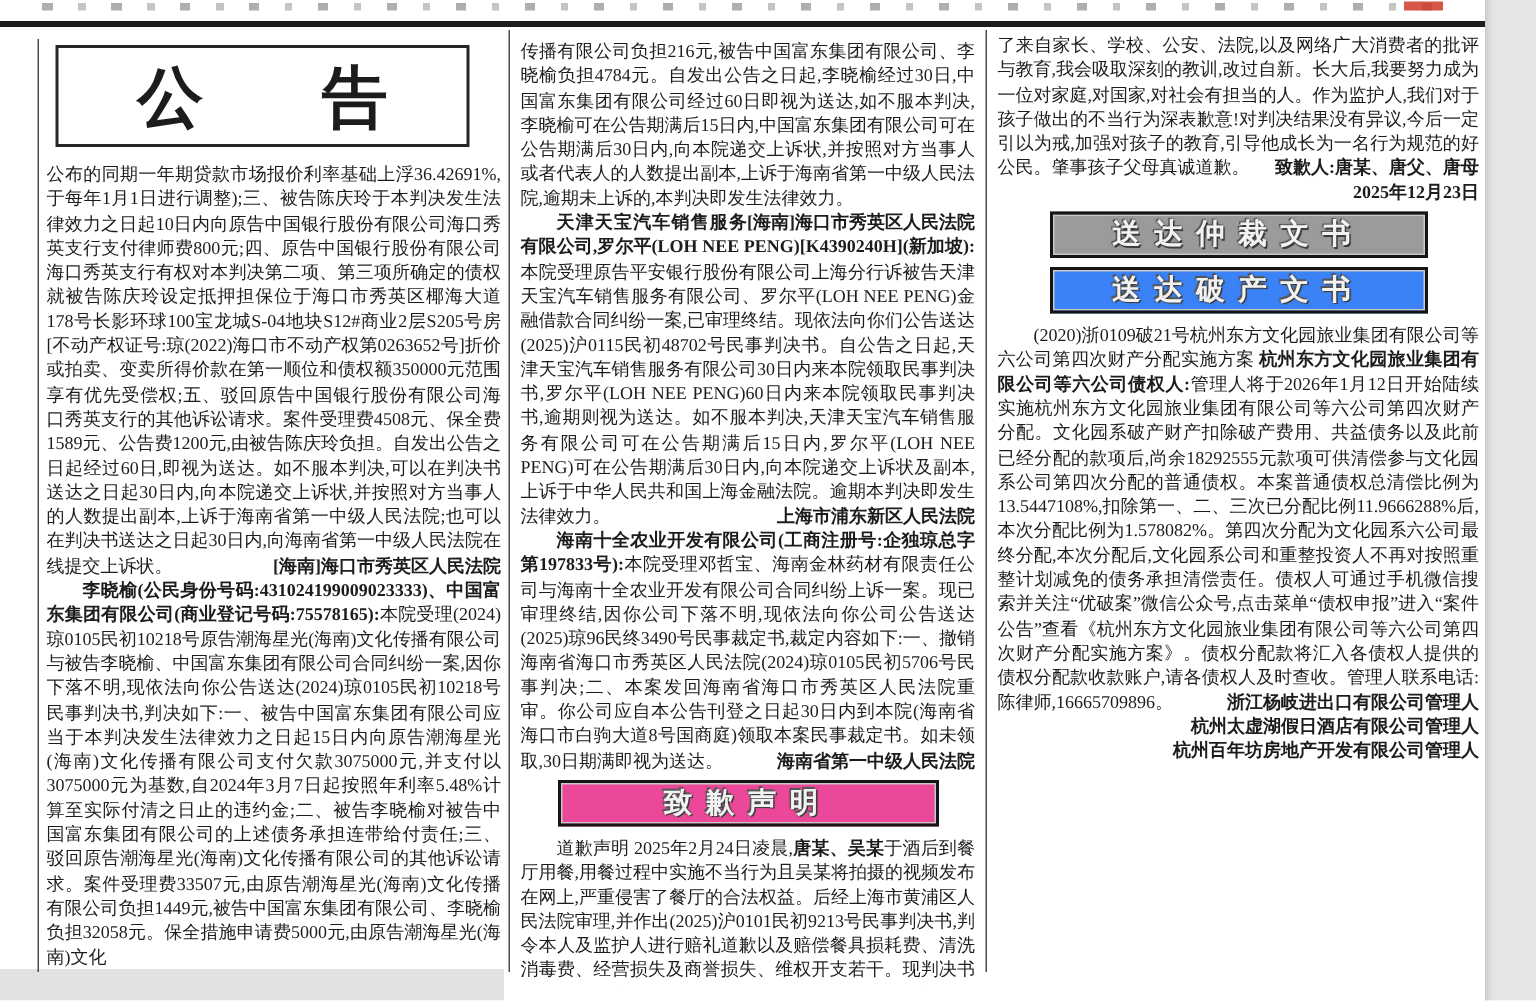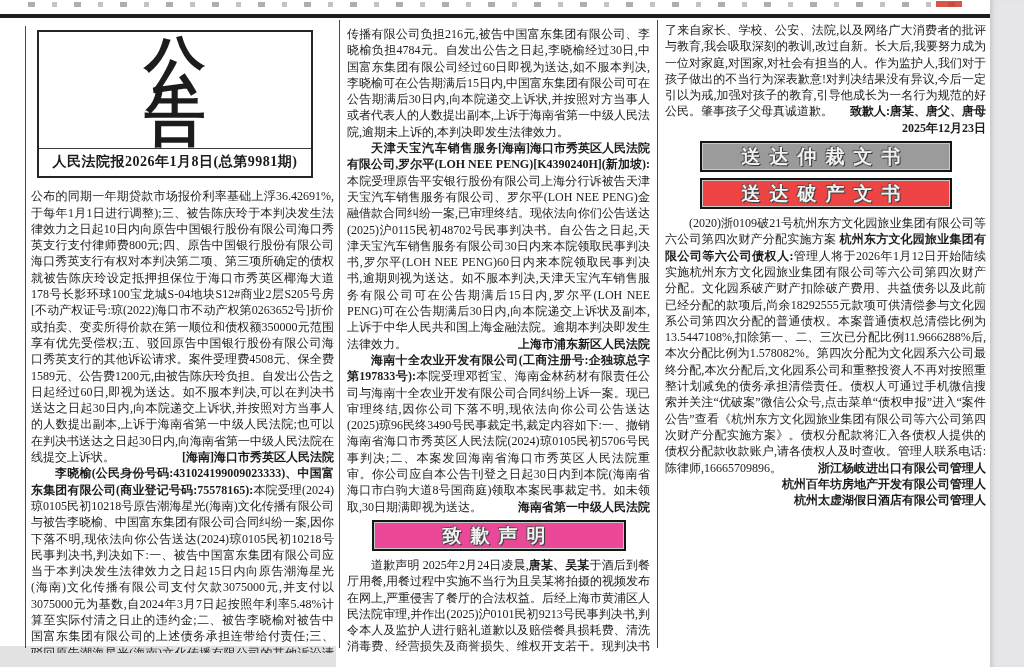--- a/index.html
+++ b/index.html
@@ -23,21 +23,21 @@
   .vline.l2{left:657px;}
 
   
   .col{position:absolute;font-size:12px;line-height:16.3px;text-align:justify;overflow:hidden;}
   #col1{left:31px;top:28px;width:303px;height:625px;}
   #col2{left:347px;top:26px;width:303px;height:631px;}
   #col3{left:665px;top:22px;width:321px;height:631px;}
 
   
   .masthead{width:272px;margin:2px 0 10px 6px;border:2px solid #262626;background:#fff;}
-  .masthead-title{font-size:61px;font-weight:900;text-align:center;letter-spacing:34px;
+  .masthead-title{font-size:44px;font-weight:900;text-align:center;letter-spacing:34px;
     padding:8px 0 4px 34px;line-height:52px;}
   .masthead-sub{border-top:1px solid #3a3a3a;font-size:14px;font-weight:bold;text-align:center;
     padding:5px 2px 6px;letter-spacing:.5px;}
 
   
   .par{margin:0;text-justify:inter-ideograph;}
   .par.ind{text-indent:2em;}
   .b{font-weight:bold;}
   .sig{float:right;font-weight:bold;}
   .rightline{text-align:right;font-weight:bold;}
@@ -59,37 +59,36 @@
 <div class="right-edge"></div>
 <div class="bottom-edge"></div>
 
 <div class="vline l0"></div>
 <div class="vline l1"></div>
 <div class="vline l2"></div>
 
 <div class="col" id="col1">
   <div class="masthead">
     <div class="masthead-title">公 告</div>
-    <div class="masthead-sub">人民法院报2026年1月8日(总第9981期)</div>
   </div>
   <div>
       <p class="par"><span>公布的同期一年期贷款市场报价利率基础上浮36.42691%,于每年1月1日进行调整);三、被告陈庆玲于本判决发生法律效力之日起10日内向原告中国银行股份有限公司海口秀英支行支付律师费800元;四、原告中国银行股份有限公司海口秀英支行有权对本判决第二项、第三项所确定的债权就被告陈庆玲设定抵押担保位于海口市秀英区椰海大道178号长影环球100宝龙城S-04地块S12#商业2层S205号房[不动产权证号:琼(2022)海口市不动产权第0263652号]折价或拍卖、变卖所得价款在第一顺位和债权额350000元范围享有优先受偿权;五、驳回原告中国银行股份有限公司海口秀英支行的其他诉讼请求。案件受理费4508元、保全费1589元、公告费1200元,由被告陈庆玲负担。自发出公告之日起经过60日,即视为送达。如不服本判决,可以在判决书送达之日起30日内,向本院递交上诉状,并按照对方当事人的人数提出副本,上诉于海南省第一中级人民法院;也可以在判决书送达之日起30日内,向海南省第一中级人民法院在线提交上诉状。</span><span class="sig">[海南]海口市秀英区人民法院</span></p>
       <p class="par ind"><span class="b">李晓榆(公民身份号码:431024199009023333)、中国富东集团有限公司(商业登记号码:75578165):</span><span>本院受理(2024)琼0105民初10218号原告潮海星光(海南)文化传播有限公司与被告李晓榆、中国富东集团有限公司合同纠纷一案,因你下落不明,现依法向你公告送达(2024)琼0105民初10218号民事判决书,判决如下:一、被告中国富东集团有限公司应当于本判决发生法律效力之日起15日内向原告潮海星光(海南)文化传播有限公司支付欠款3075000元,并支付以3075000元为基数,自2024年3月7日起按照年利率5.48%计算至实际付清之日止的违约金;二、被告李晓榆对被告中国富东集团有限公司的上述债务承担连带给付责任;三、驳回原告潮海星光(海南)文化传播有限公司的其他诉讼请求。案件受理费33507元,由原告潮海星光(海南)文化传播有限公司负担1449元,被告中国富东集团有限公司、李晓榆负担32058元。保全措施申请费5000元,由原告潮海星光(海南)文化</span></p>
     </div>
 </div>
 
 <div class="col" id="col2">
     <p class="par"><span>传播有限公司负担216元,被告中国富东集团有限公司、李晓榆负担4784元。自发出公告之日起,李晓榆经过30日,中国富东集团有限公司经过60日即视为送达,如不服本判决,李晓榆可在公告期满后15日内,中国富东集团有限公司可在公告期满后30日内,向本院递交上诉状,并按照对方当事人或者代表人的人数提出副本,上诉于海南省第一中级人民法院,逾期未上诉的,本判决即发生法律效力。</span><span class="sig">[海南]海口市秀英区人民法院</span></p>
     <p class="par ind"><span class="b">天津天宝汽车销售服务有限公司,罗尔平(LOH NEE PENG)[K4390240H](新加坡):</span><span>本院受理原告平安银行股份有限公司上海分行诉被告天津天宝汽车销售服务有限公司、罗尔平(LOH NEE PENG)金融借款合同纠纷一案,已审理终结。现依法向你们公告送达(2025)沪0115民初48702号民事判决书。自公告之日起,天津天宝汽车销售服务有限公司30日内来本院领取民事判决书,罗尔平(LOH NEE PENG)60日内来本院领取民事判决书,逾期则视为送达。如不服本判决,天津天宝汽车销售服务有限公司可在公告期满后15日内,罗尔平(LOH NEE PENG)可在公告期满后30日内,向本院递交上诉状及副本,上诉于中华人民共和国上海金融法院。逾期本判决即发生法律效力。</span><span class="sig">上海市浦东新区人民法院</span></p>
     <p class="par ind"><span class="b">海南十全农业开发有限公司(工商注册号:企独琼总字第197833号):</span><span>本院受理邓哲宝、海南金林药材有限责任公司与海南十全农业开发有限公司合同纠纷上诉一案。现已审理终结,因你公司下落不明,现依法向你公司公告送达(2025)琼96民终3490号民事裁定书,裁定内容如下:一、撤销海南省海口市秀英区人民法院(2024)琼0105民初5706号民事判决;二、本案发回海南省海口市秀英区人民法院重审。你公司应自本公告刊登之日起30日内到本院(海南省海口市白驹大道8号国商庭)领取本案民事裁定书。如未领取,30日期满即视为送达。</span><span class="sig">海南省第一中级人民法院</span></p>
     <div class="banner" style="background: #ec4899; border-color: rgb(21, 21, 21);">致歉声明</div>
     <p class="par ind"><span>道歉声明 2025年2月24日凌晨,</span><span class="b">唐某、吴某</span><span>于酒后到餐厅用餐,用餐过程中实施不当行为且吴某将拍摄的视频发布在网上,严重侵害了餐厅的合法权益。后经上海市黄浦区人民法院审理,并作出(2025)沪0101民初9213号民事判决书,判令本人及监护人进行赔礼道歉以及赔偿餐具损耗费、清洗消毒费、经营损失及商誉损失、维权开支若干。现判决书已生效,我深刻认识到自己的错误行为,在此向四川新派餐饮管理集团有限公司、上海捞派餐饮管理有限公司表示真诚的歉意。我也接受到</span></p>
   </div>
 
 <div class="col" id="col3">
     <p class="par"><span>了来自家长、学校、公安、法院,以及网络广大消费者的批评与教育,我会吸取深刻的教训,改过自新。长大后,我要努力成为一位对家庭,对国家,对社会有担当的人。作为监护人,我们对于孩子做出的不当行为深表歉意!对判决结果没有异议,今后一定引以为戒,加强对孩子的教育,引导他成长为一名行为规范的好公民。肇事孩子父母真诚道歉。</span><span class="sig">致歉人:唐某、唐父、唐母</span></p>
     <div class="rightline">2025年12月23日</div>
     <div class="banner" style="background: rgb(155, 155, 155); border-color: rgb(21, 21, 21);">送达仲裁文书</div>
-    <div class="banner" style="background: #ef4444; border-color: rgb(21, 21, 21);">送达破产文书</div>
+    <div class="banner" style="background: #3b82f6; border-color: rgb(21, 21, 21);">送达破产文书</div>
     <p class="par ind"><span>(2020)浙0109破21号杭州东方文化园旅业集团有限公司等六公司第四次财产分配实施方案 </span><span class="b">杭州东方文化园旅业集团有限公司等六公司债权人:</span><span>管理人将于2026年1月12日开始陆续实施杭州东方文化园旅业集团有限公司等六公司第四次财产分配。文化园系破产财产扣除破产费用、共益债务以及此前已经分配的款项后,尚余18292555元款项可供清偿参与文化园系公司第四次分配的普通债权。本案普通债权总清偿比例为13.5447108%,扣除第一、二、三次已分配比例11.9666288%后,本次分配比例为1.578082%。第四次分配为文化园系六公司最终分配,本次分配后,文化园系公司和重整投资人不再对按照重整计划减免的债务承担清偿责任。债权人可通过手机微信搜索并关注“优破案”微信公众号,点击菜单“债权申报”进入“案件公告”查看《杭州东方文化园旅业集团有限公司等六公司第四次财产分配实施方案》。债权分配款将汇入各债权人提供的债权分配款收款账户,请各债权人及时查收。管理人联系电话:陈律师,16665709896。</span><span class="sig">浙江杨岐进出口有限公司管理人</span></p>
+    <div class="rightline">杭州太虚湖假日酒店有限公司管理人</div>
     <div class="rightline">杭州百年坊房地产开发有限公司管理人</div>
-    <div class="rightline">杭州太虚湖假日酒店有限公司管理人</div>
   </div>
 
 </body></html>

